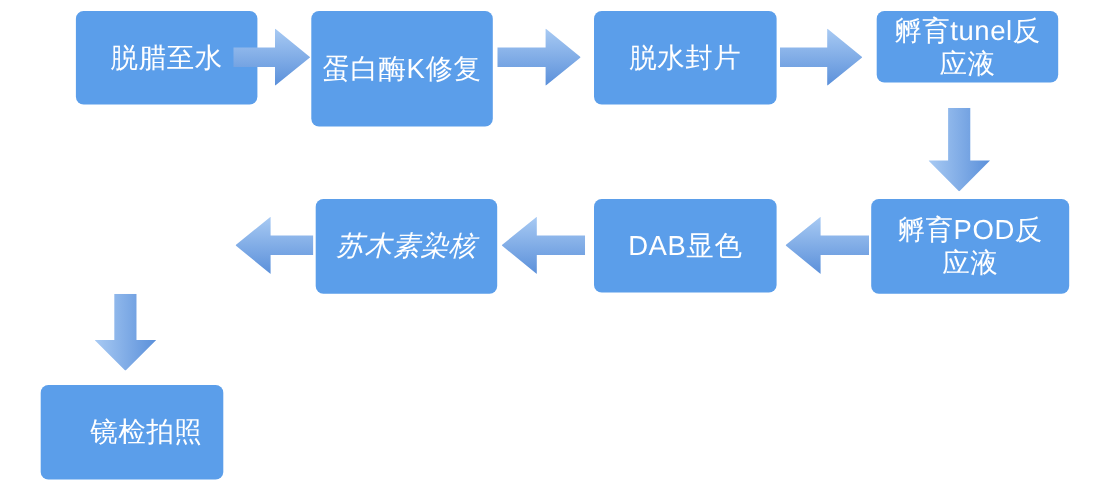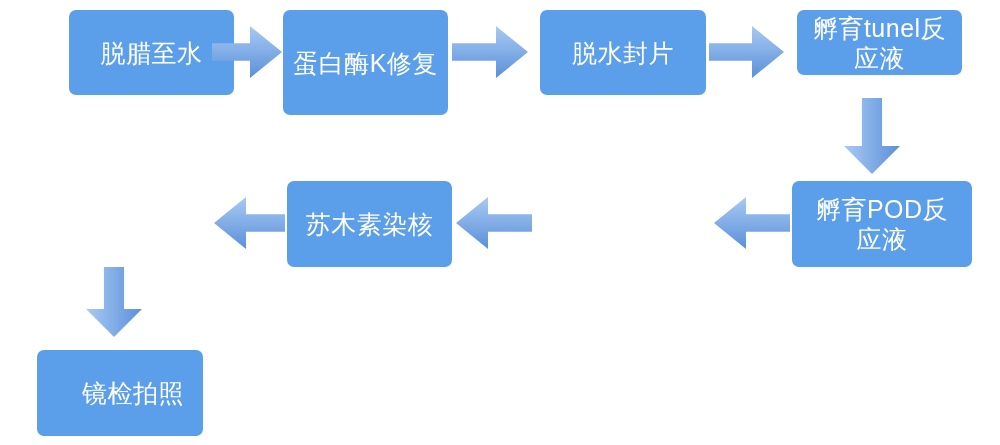--- a/index.html
+++ b/index.html
@@ -62,21 +62,22 @@
 应液</div>
 
   <div class="arrow arrow-right" style="left:212px; top:26px; width:70px;"></div>
   <div class="arrow arrow-right" style="left:452px; top:26px; width:76px;"></div>
   <div class="arrow arrow-right" style="left:709px; top:26px; width:75px;"></div>
 
   <div class="arrow arrow-down" style="left:844px; top:98px; height:76px;"></div>
 
   <div class="node" style="left:792px; top:181px; width:180px; height:86px;">孵育POD反
 应液</div>
-  <div class="node" style="left:287px; top:181px; width:165px; height:86px;">苏木素染核</div>
+  <div class="node" style="left:540px; top:181px; width:166px; height:85px;">DAB显色</div>
+  <div class="node" style="left:287px; top:181px; width:165px; height:86px;font-style:italic;">苏木素染核</div>
 
   <div class="arrow arrow-left" style="left:714px; top:197px; width:76px;"></div>
   <div class="arrow arrow-left" style="left:456px; top:197px; width:76px;"></div>
   <div class="arrow arrow-left" style="left:214px; top:197px; width:71px;"></div>
 
   <div class="arrow arrow-down" style="left:86px; top:267px; height:70px;"></div>
 
   <div class="node" style="left:37px; top:350px; width:166px; height:86px;padding-left:36px;">镜检拍照</div>
 
 </div>

